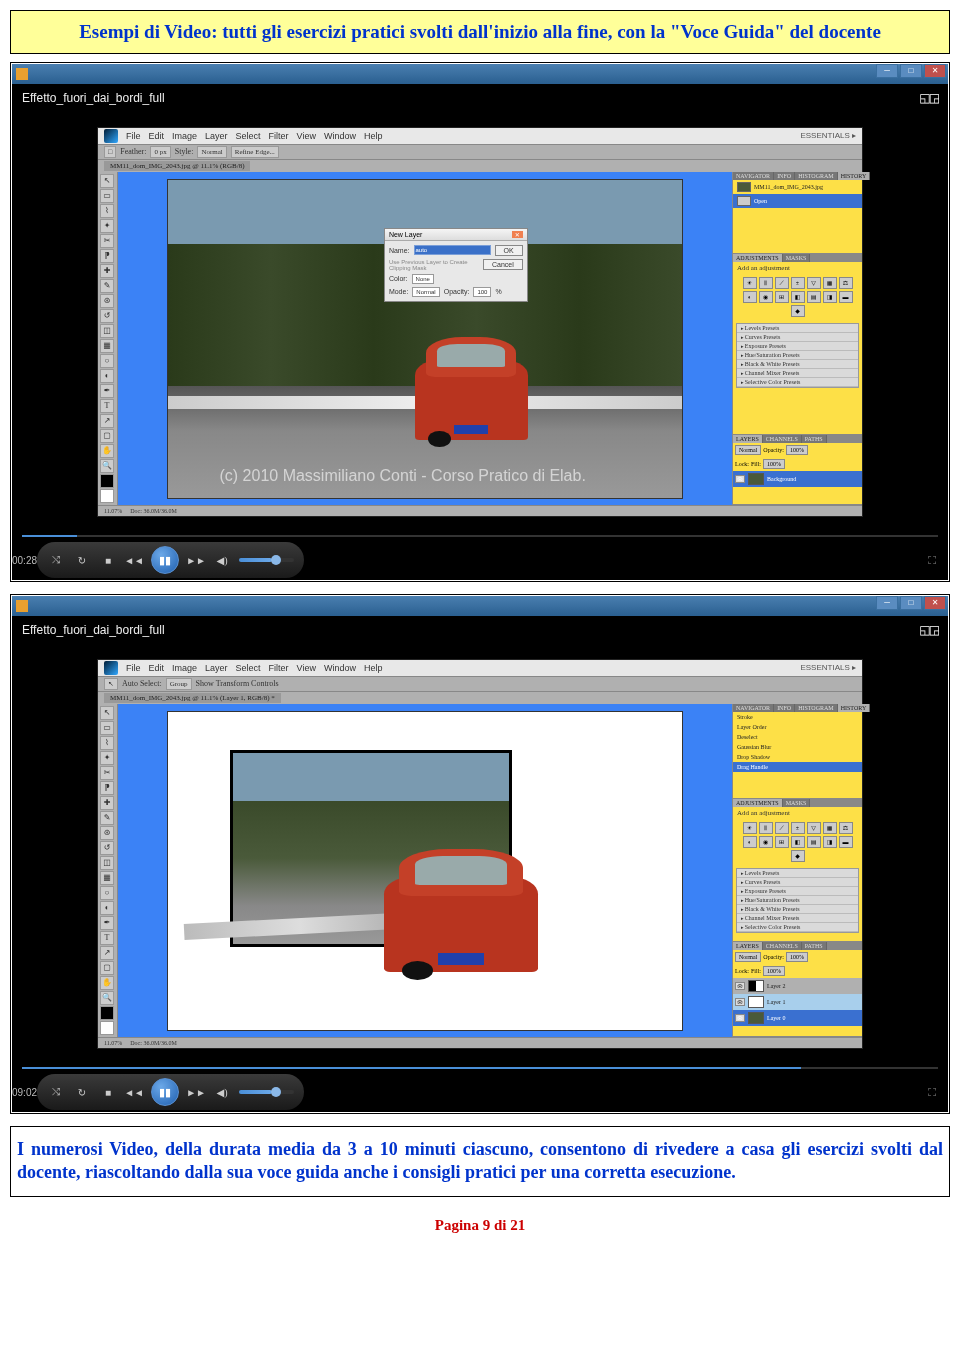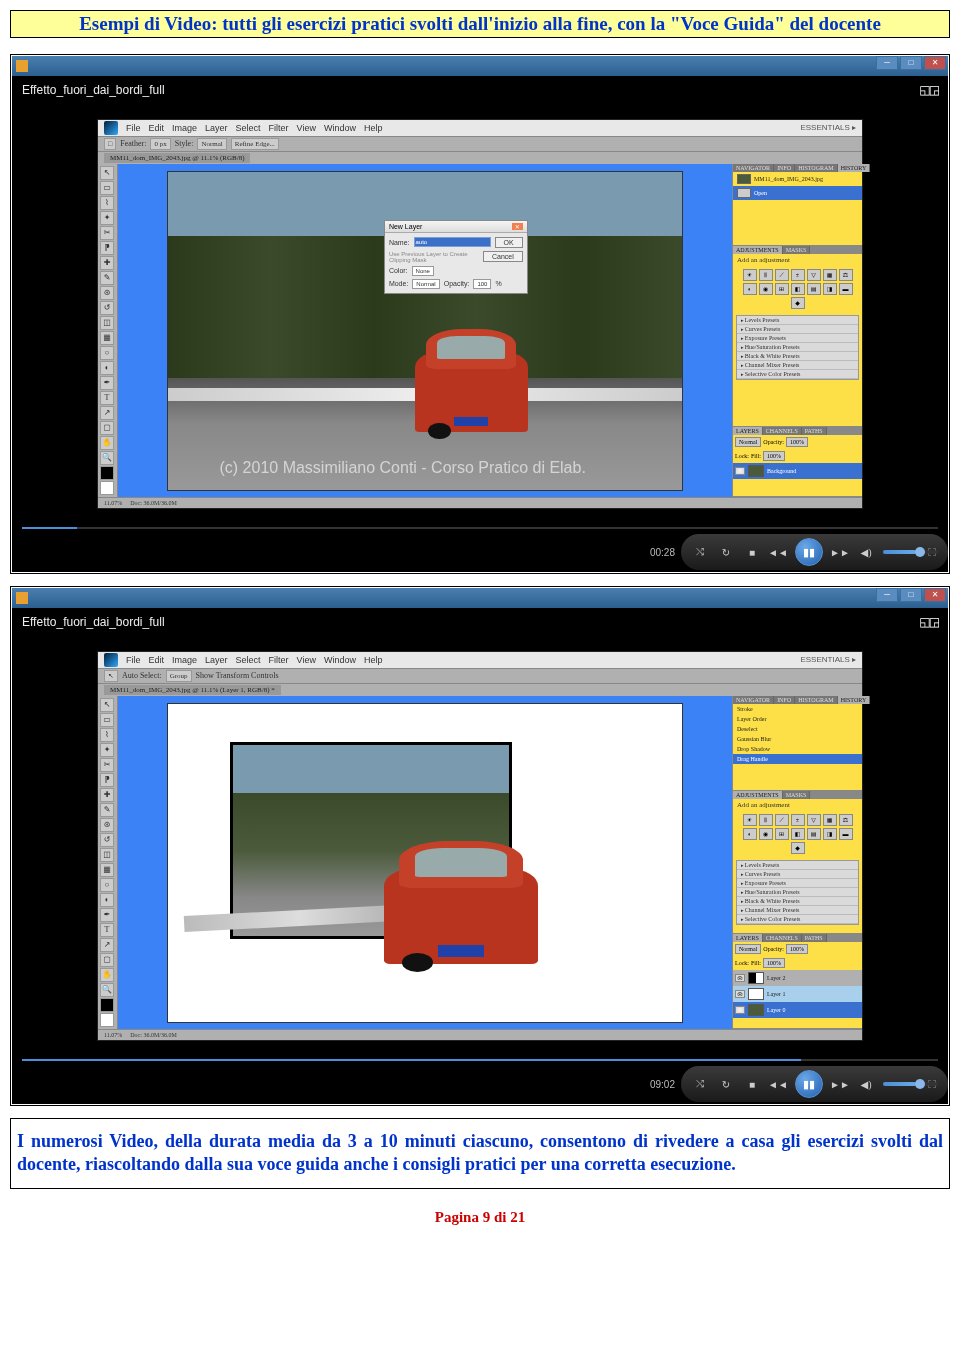--- a/index.html
+++ b/index.html
@@ -1,17 +1,17 @@
 <!DOCTYPE html>
 <html><head>
 <meta charset="utf-8">
 <style>
 *{box-sizing:border-box;margin:0;padding:0}
 body{background:#fff;width:960px;margin:0 auto;font-family:'Times New Roman',serif;padding:10px}
-.title-box{border:1px solid #000;background:#ffff99;text-align:center;padding:2px 4px;margin-bottom:16px}
+.title-box{border:1px solid #000;background:#ffff99;text-align:center;padding:10px 4px;margin-bottom:8px}
 .title-box span{color:#0033cc;font-weight:bold;font-size:19px}
 .screenshot-frame{border:1px solid #000;margin-bottom:12px;background:#fff;padding:1px}
 .player-window{width:100%;display:flex;flex-direction:column}
 .win-titlebar{height:20px;background:linear-gradient(#4a7fb0,#2a5f90);display:flex;align-items:center;position:relative}
 .win-icon{width:12px;height:12px;background:#e8a030;margin-left:4px}
 .win-controls{position:absolute;right:2px;top:0;display:flex;gap:2px}
 .win-btn{width:22px;height:14px;background:#5a8cc0;border:1px solid #3a6fa0;font-size:8px;color:#fff;text-align:center;line-height:12px}
 .win-btn.close{background:#c0504d}
 .player-title{height:28px;background:#000;display:flex;align-items:center;padding:0 10px;color:#eee;font-size:12px;font-family:Arial,sans-serif;justify-content:space-between}
 .exp-icon{color:#fff;font-size:12px;letter-spacing:-2px}
@@ -74,21 +74,21 @@
 .layer-row.sel2{background:#a8cfec;color:#222}
 .layer-eye{width:10px;height:8px;background:#ddd;border:1px solid #888;font-size:5px;text-align:center}
 .lthumb{width:16px;height:12px;background:#4a5a3a;border:1px solid #555}
 .lthumb.w{background:#fff}
 .lthumb.bw{background:linear-gradient(90deg,#000 50%,#fff 50%)}
 .ps-status{height:12px;background:#b0b0b0;border-top:1px solid #888;display:flex;align-items:center;padding:0 6px;gap:8px;font-size:6px;color:#333}
 .seekbar{height:8px;background:#000;position:relative;padding:0 10px}
 .seek-track{height:2px;background:#333;position:relative;top:3px}
 .seek-fill1{width:6%;height:100%;background:#4a8fd8}
 .seek-fill2{width:85%;height:100%;background:#4a8fd8}
-.controls-bar{height:40px;background:#000;display:flex;align-items:center;justify-content:flex-end;gap:6px;position:relative}
+.controls-bar{height:40px;background:#000;display:flex;align-items:center;justify-content:flex-start;position:relative}
 .control-group{background:linear-gradient(#3a3a3a,#1a1a1a);border-radius:18px;padding:4px 10px;display:flex;align-items:center;gap:8px}
 .ctrl-btn{width:18px;height:18px;color:#ccc;font-size:10px;display:flex;align-items:center;justify-content:center;cursor:pointer}
 .play-btn{width:28px;height:28px;border-radius:50%;background:radial-gradient(circle at 35% 30%,#6ba8e8,#2060b0);display:flex;align-items:center;justify-content:center;color:#fff;font-size:11px;border:1px solid #5a90d0}
 .timecode{color:#bbb;font-size:10px;font-family:Arial}
 .vol-slider{width:55px;height:4px;background:#333;border-radius:2px;position:relative}
 .vol-fill{width:60%;height:100%;background:linear-gradient(to right,#4a8fd8,#6ba8e8);border-radius:2px}
 .vol-thumb{position:absolute;left:58%;top:-3px;width:10px;height:10px;border-radius:50%;background:#8ab8e8}
 .fs-btn{position:absolute;right:12px;color:#888;font-size:11px}
 .caption-box{border:1px solid #000;padding:11px 6px;margin-top:6px}
 .caption-box p{color:#0033cc;font-weight:bold;font-size:18px;line-height:1.3;text-align:justify}

